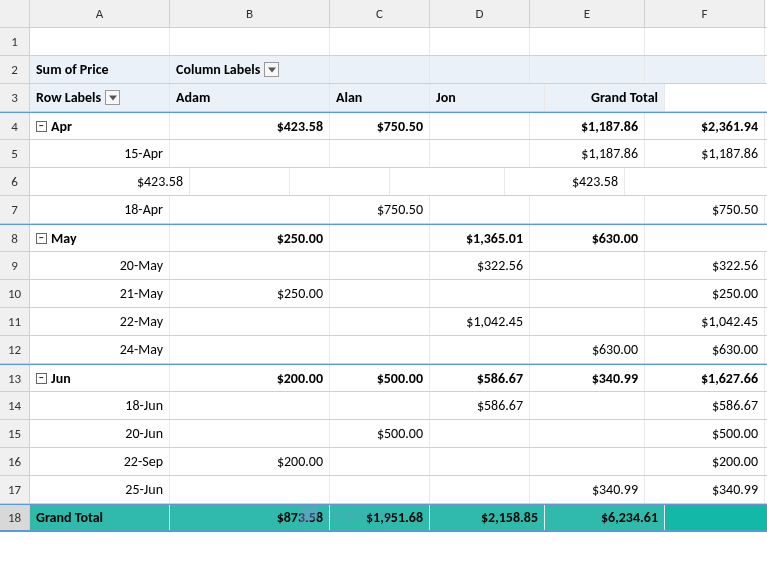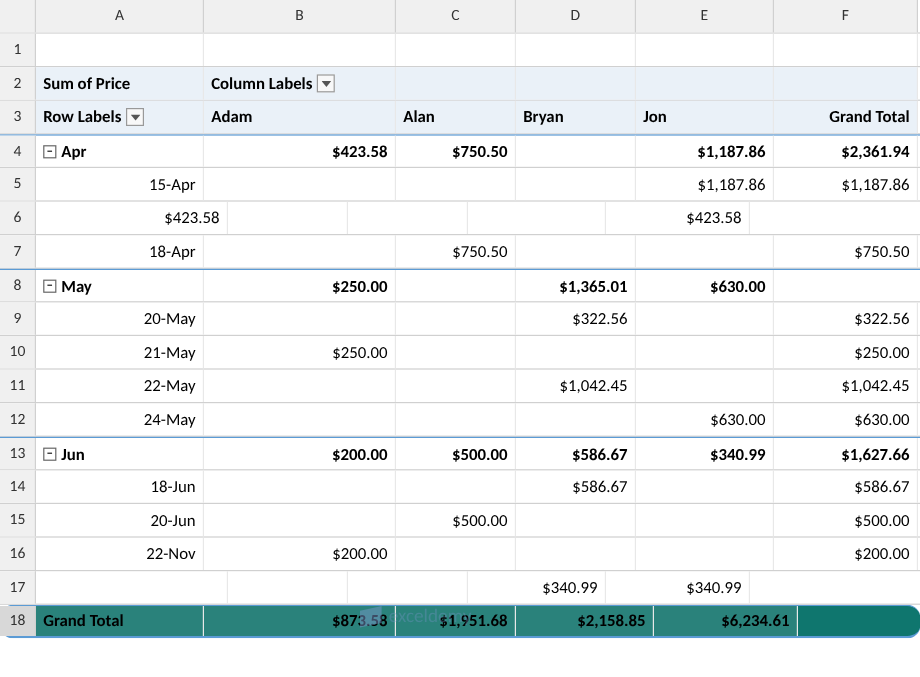--- a/index.html
+++ b/index.html
@@ -36,21 +36,21 @@
   .cA { width: 140px; }
   .cB { width: 160px; }
   .cC { width: 100px; }
   .cD { width: 100px; }
   .cE { width: 115px; }
   .cF { width: 120px; }
   .num { justify-content: flex-end; }
   .bold { font-weight: bold; }
   .pivot-hdr { background: #eaf1f8; }
   .group-row { border-top: 1px solid #5b9bd5; }
-  .grand-row { background: #0f766e; border-top: 1px solid #5b9bd5; border-bottom: 2px solid #5b9bd5; border-radius: 11px; }
+  .grand-row { background: #14b8a6; border-top: 1px solid #5b9bd5; border-bottom: 2px solid #5b9bd5; }
   .collapse-btn {
     width: 11px; height: 11px;
     border: 1px solid #666;
     display: inline-flex;
     align-items: center;
     justify-content: center;
     font-size: 10px;
     line-height: 1;
     margin-right: 4px;
     background: #fff;
@@ -138,21 +138,20 @@
     <div class="cell cA bold pivot-hdr">
       <span>Row Labels</span>
       <span class="dropdown-btn">
         <svg viewBox="0 0 10 6">
             <path d="M0 0 L5 6 L10 0 Z" fill="#555"></path>
           </svg>
       </span>
     </div>
     <div class="cell cB bold pivot-hdr">Adam</div>
     <div class="cell cC bold pivot-hdr">Alan</div>
-    <div class="cell cD bold pivot-hdr">Bryan</div>
     <div class="cell cE bold pivot-hdr">Jon</div>
     <div class="cell cF bold pivot-hdr num">Grand Total</div>
   </div>
 
   <div id="body-rows">
       <div class="row group-row">
         <div class="rowhdr">4</div>
         <div class="cell cA bold">
           <span class="collapse-btn">−</span>
           <span>Apr</span>
@@ -278,30 +277,33 @@
         </div>
         <div class="cell num cB"></div>
         <div class="cell num cC">$500.00</div>
         <div class="cell num cD"></div>
         <div class="cell num cE"></div>
         <div class="cell num cF">$500.00</div>
       </div>
       <div class="row">
         <div class="rowhdr">16</div>
         <div class="cell cA indent">
-          <span>22-Nov</span>
+          <span>22-Sep</span>
         </div>
         <div class="cell num cB">$200.00</div>
         <div class="cell num cC"></div>
         <div class="cell num cD"></div>
         <div class="cell num cE"></div>
         <div class="cell num cF">$200.00</div>
       </div>
       <div class="row">
         <div class="rowhdr">17</div>
+        <div class="cell cA indent">
+          <span>25-Jun</span>
+        </div>
         <div class="cell num cB"></div>
         <div class="cell num cC"></div>
         <div class="cell num cD"></div>
         <div class="cell num cE">$340.99</div>
         <div class="cell num cF">$340.99</div>
       </div>
     </div>
 
   <div class="row grand-row sel-row">
     <div class="rowhdr">18</div>

